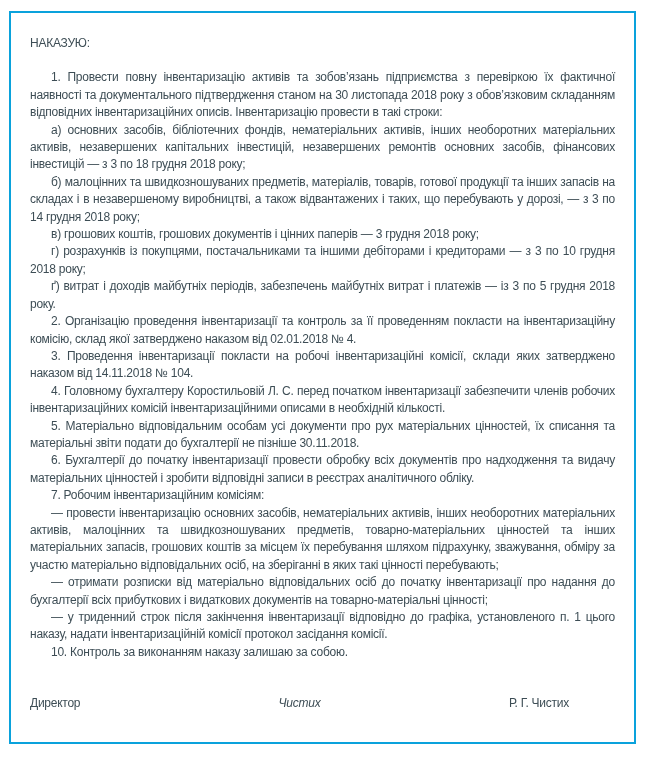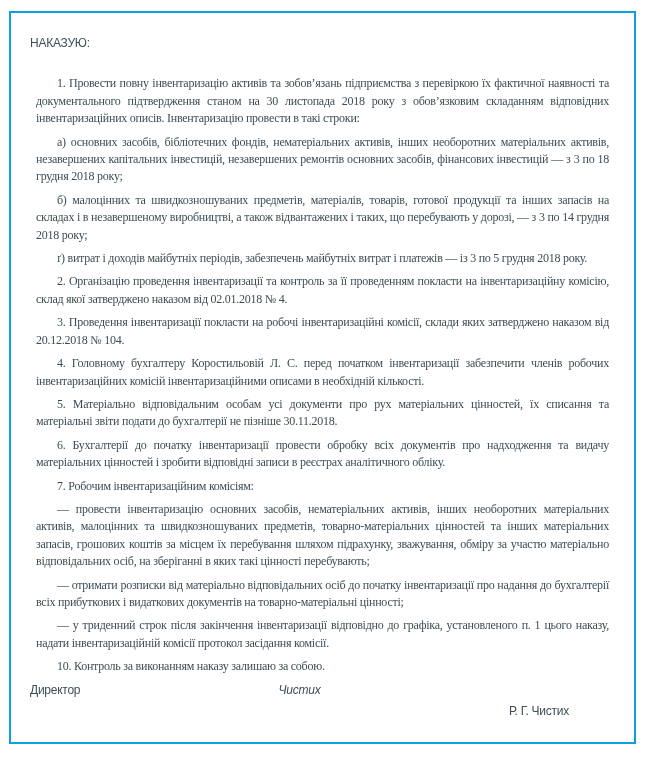--- a/index.html
+++ b/index.html
@@ -28,51 +28,52 @@
     color: #3d4d55;
     font-size: 12px;
     line-height: 17.4px;
     letter-spacing: -0.25px;
   }
   .heading {
     margin: 0 0 17px 0;
     font-weight: normal;
   }
   .body-text p {
-    margin: 6px;
+    margin: 0;
     text-align: justify;
     text-indent: 21px;
-    font-family: Liberation Serif, serif;
   }
   .signature-row {
     margin-top: auto;
     display: flex;
-    align-items: flex-start;
+    align-items: flex-end;
     gap: 48px;
   }
   .signature-row > span { flex: 1; }
   .sig-left  { text-align: left; }
   .sig-center { text-align: center; font-style: italic; font-weight: normal; }
   .sig-right { text-align: right; padding-right: 46px; margin-top: 21px; }
 </style>
 </head>
 <body>
 
 <div class="page">
   <div class="sheet">
 
     <p class="heading">НАКАЗУЮ:</p>
 
     <div class="body-text">
       <p>1. Провести повну інвентаризацію активів та зобов’язань підприємства з перевіркою їх фактичної наявності та документального підтвердження станом на 30 листопада 2018 року з обов’язковим складанням відповідних інвентаризаційних описів. Інвентаризацію провести в такі строки:</p>
       <p>а) основних засобів, бібліотечних фондів, нематеріальних активів, інших необоротних матеріальних активів, незавершених капітальних інвестицій, незавершених ремонтів основних засобів, фінансових інвестицій — з 3 по 18 грудня 2018 року;</p>
       <p>б) малоцінних та швидкозношуваних предметів, матеріалів, товарів, готової продукції та інших запасів на складах і в незавершеному виробництві, а також відвантажених і таких, що перебувають у дорозі, — з 3 по 14 грудня 2018 року;</p>
+      <p>в) грошових коштів, грошових документів і цінних паперів — 3 грудня 2018 року;</p>
+      <p>г) розрахунків із покупцями, постачальниками та іншими дебіторами і кредиторами — з 3 по 10 грудня 2018 року;</p>
       <p>ґ) витрат і доходів майбутніх періодів, забезпечень майбутніх витрат і платежів — із 3 по 5 грудня 2018 року.</p>
       <p>2. Організацію проведення інвентаризації та контроль за її проведенням покласти на інвентаризаційну комісію, склад якої затверджено наказом від 02.01.2018 № 4.</p>
-      <p>3. Проведення інвентаризації покласти на робочі інвентаризаційні комісії, склади яких затверджено наказом від 20.12.2018 № 104.</p>
+      <p>3. Проведення інвентаризації покласти на робочі інвентаризаційні комісії, склади яких затверджено наказом від 14.11.2018 № 104.</p>
       <p>4. Головному бухгалтеру Коростильовій Л. С. перед початком інвентаризації забезпечити членів робочих інвентаризаційних комісій інвентаризаційними описами в необхідній кількості.</p>
       <p>5. Матеріально відповідальним особам усі документи про рух матеріальних цінностей, їх списання та матеріальні звіти подати до бухгалтерії не пізніше 30.11.2018.</p>
       <p>6. Бухгалтерії до початку інвентаризації провести обробку всіх документів про надходження та видачу матеріальних цінностей і зробити відповідні записи в реєстрах аналітичного обліку.</p>
       <p>7. Робочим інвентаризаційним комісіям:</p>
       <p>— провести інвентаризацію основних засобів, нематеріальних активів, інших необоротних матеріальних активів, малоцінних та швидкозношуваних предметів, товарно-матеріальних цінностей та інших матеріальних запасів, грошових коштів за місцем їх перебування шляхом підрахунку, зважування, обміру за участю матеріально відповідальних осіб, на зберіганні в яких такі цінності перебувають;</p>
       <p>— отримати розписки від матеріально відповідальних осіб до початку інвентаризації про надання до бухгалтерії всіх прибуткових і видаткових документів на товарно-матеріальні цінності;</p>
       <p>— у триденний строк після закінчення інвентаризації відповідно до графіка, установленого п. 1 цього наказу, надати інвентаризаційній комісії протокол засідання комісії.</p>
       <p>10. Контроль за виконанням наказу залишаю за собою.</p>
     </div>
 

